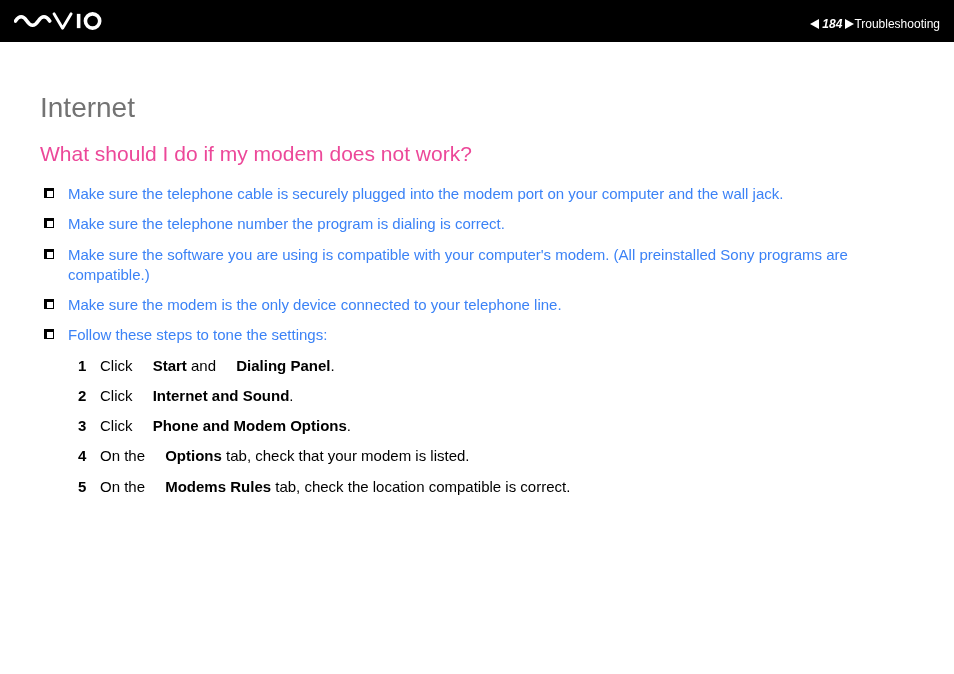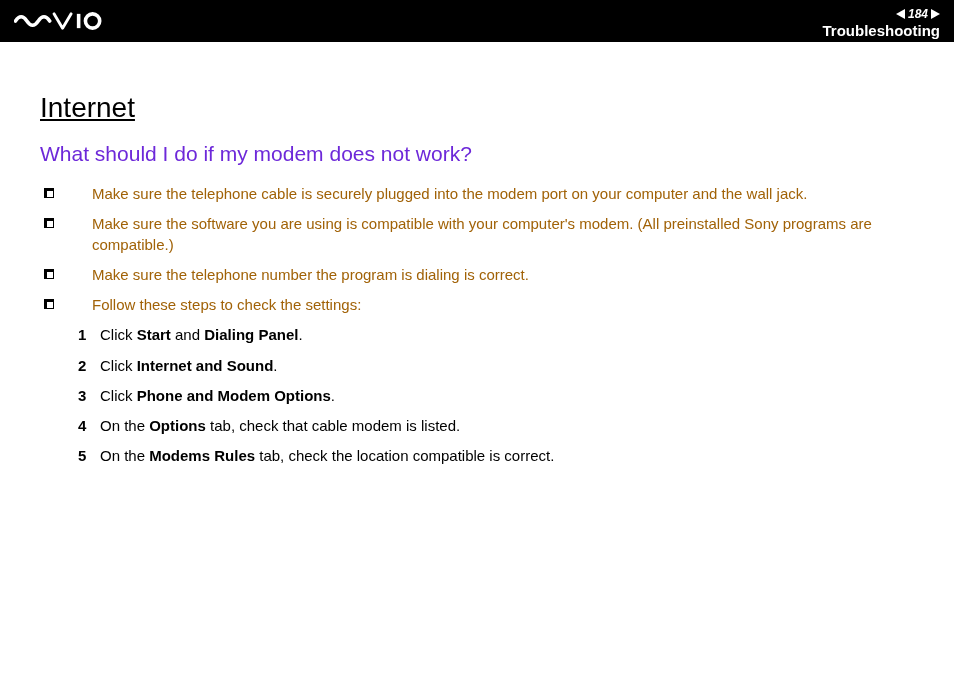--- a/index.html
+++ b/index.html
@@ -28,21 +28,21 @@
       display: flex;
       align-items: center;
       height: 100%;
     }
     .vaio-logo svg {
       height: 20px;
       fill: #fff;
     }
     .header-right {
       display: flex;
-      flex-direction: column;
+      flex-direction: row;
       align-items: flex-end;
       color: #fff;
       padding-top: 4px;
     }
     .page-nav {
       display: flex;
       align-items: center;
       gap: 3px;
       font-size: 12px;
       font-style: italic;
@@ -59,52 +59,50 @@
       border-bottom: 5px solid transparent;
     }
     .nav-arrow-right {
       width: 0;
       height: 0;
       border-left: 9px solid #fff;
       border-top: 5px solid transparent;
       border-bottom: 5px solid transparent;
     }
     .section-name {
-      font-size: 15px;
-      font-weight: bold;
+      font-size: 12px;
+      font-weight: normal;
       margin-top: 1px;
     }
     .content {
       padding: 50px 40px 0 40px;
     }
     .main-heading {
       font-size: 28px;
       font-weight: normal;
-      color: #000000;
+      color: #737373;
       margin-bottom: 18px;
-      text-decoration: underline;
     }
     .sub-heading {
       font-size: 21px;
       font-weight: normal;
-      color: #6d28d9;
+      color: #ec4899;
       margin-bottom: 18px;
     }
     .bullet-list {
       list-style: none;
       padding-left: 4px;
     }
     .bullet-list li {
       display: flex;
       align-items: flex-start;
       margin-bottom: 10px;
       font-size: 15px;
       line-height: 1.35;
-      color: #a16207;
-      gap: 24px;
+      color: #3b82f6;
     }
     .bullet-marker {
       flex: 0 0 auto;
       width: 10px;
       height: 10px;
       border: 1.5px solid #000;
       margin-right: 14px;
       margin-top: 4px;
       background: #fff;
       box-shadow: inset 2px 2px 0 0 #000;
@@ -128,20 +126,21 @@
     .num-marker {
       font-weight: bold;
       width: 22px;
       flex: 0 0 auto;
     }
     .step-text {
       flex: 1;
     }
     .bold {
       font-weight: bold;
+      margin-left: 16px;
     }
   </style>
 </head>
 <body>
 
 <div class="header-bar">
   <div class="vaio-logo">
     <svg viewBox="0 0 140 28">
       <path d="M 2 14 Q 10 2, 18 14 Q 26 26, 34 14 Q 42 2, 50 14" stroke="#fff" stroke-width="5" fill="none" stroke-linecap="round"></path>
       <path d="M 56 4 L 68 24 L 80 4" stroke="#fff" stroke-width="4" fill="none" stroke-linecap="round" stroke-linejoin="round"></path>
@@ -163,29 +162,33 @@
   <h1 class="main-heading">Internet</h1>
   <h2 class="sub-heading">What should I do if my modem does not work?</h2>
 
   <ul class="bullet-list">
     <li>
       <span class="bullet-marker"></span>
       <span class="bullet-text">Make sure the telephone cable is securely plugged into the modem port on your computer and the wall jack.</span>
     </li>
     <li>
       <span class="bullet-marker"></span>
+      <span class="bullet-text">Make sure the telephone number the program is dialing is correct.</span>
+    </li>
+    <li>
+      <span class="bullet-marker"></span>
       <span class="bullet-text">Make sure the software you are using is compatible with your computer's modem. (All preinstalled Sony programs are compatible.)</span>
     </li>
     <li>
       <span class="bullet-marker"></span>
-      <span class="bullet-text">Make sure the telephone number the program is dialing is correct.</span>
-    </li>
-    <li>
-      <span class="bullet-marker"></span>
-      <span class="bullet-text">Follow these steps to check the settings:</span>
+      <span class="bullet-text">Make sure the modem is the only device connected to your telephone line.</span>
+    </li>
+    <li>
+      <span class="bullet-marker"></span>
+      <span class="bullet-text">Follow these steps to tone the settings:</span>
     </li>
   </ul>
 
   <ol class="numbered-list">
     <li>
       <span class="num-marker">1</span>
       <span class="step-text">
         <span>Click </span><span class="bold">Start</span><span> and </span><span class="bold">Dialing Panel</span><span>.</span>
       </span>
     </li>
@@ -197,21 +200,21 @@
     </li>
     <li>
       <span class="num-marker">3</span>
       <span class="step-text">
         <span>Click </span><span class="bold">Phone and Modem Options</span><span>.</span>
       </span>
     </li>
     <li>
       <span class="num-marker">4</span>
       <span class="step-text">
-        <span>On the </span><span class="bold">Options</span><span> tab, check that cable modem is listed.</span>
+        <span>On the </span><span class="bold">Options</span><span> tab, check that your modem is listed.</span>
       </span>
     </li>
     <li>
       <span class="num-marker">5</span>
       <span class="step-text">
         <span>On the </span><span class="bold">Modems Rules</span><span> tab, check the location compatible is correct.</span>
       </span>
     </li>
   </ol>
 </div>

